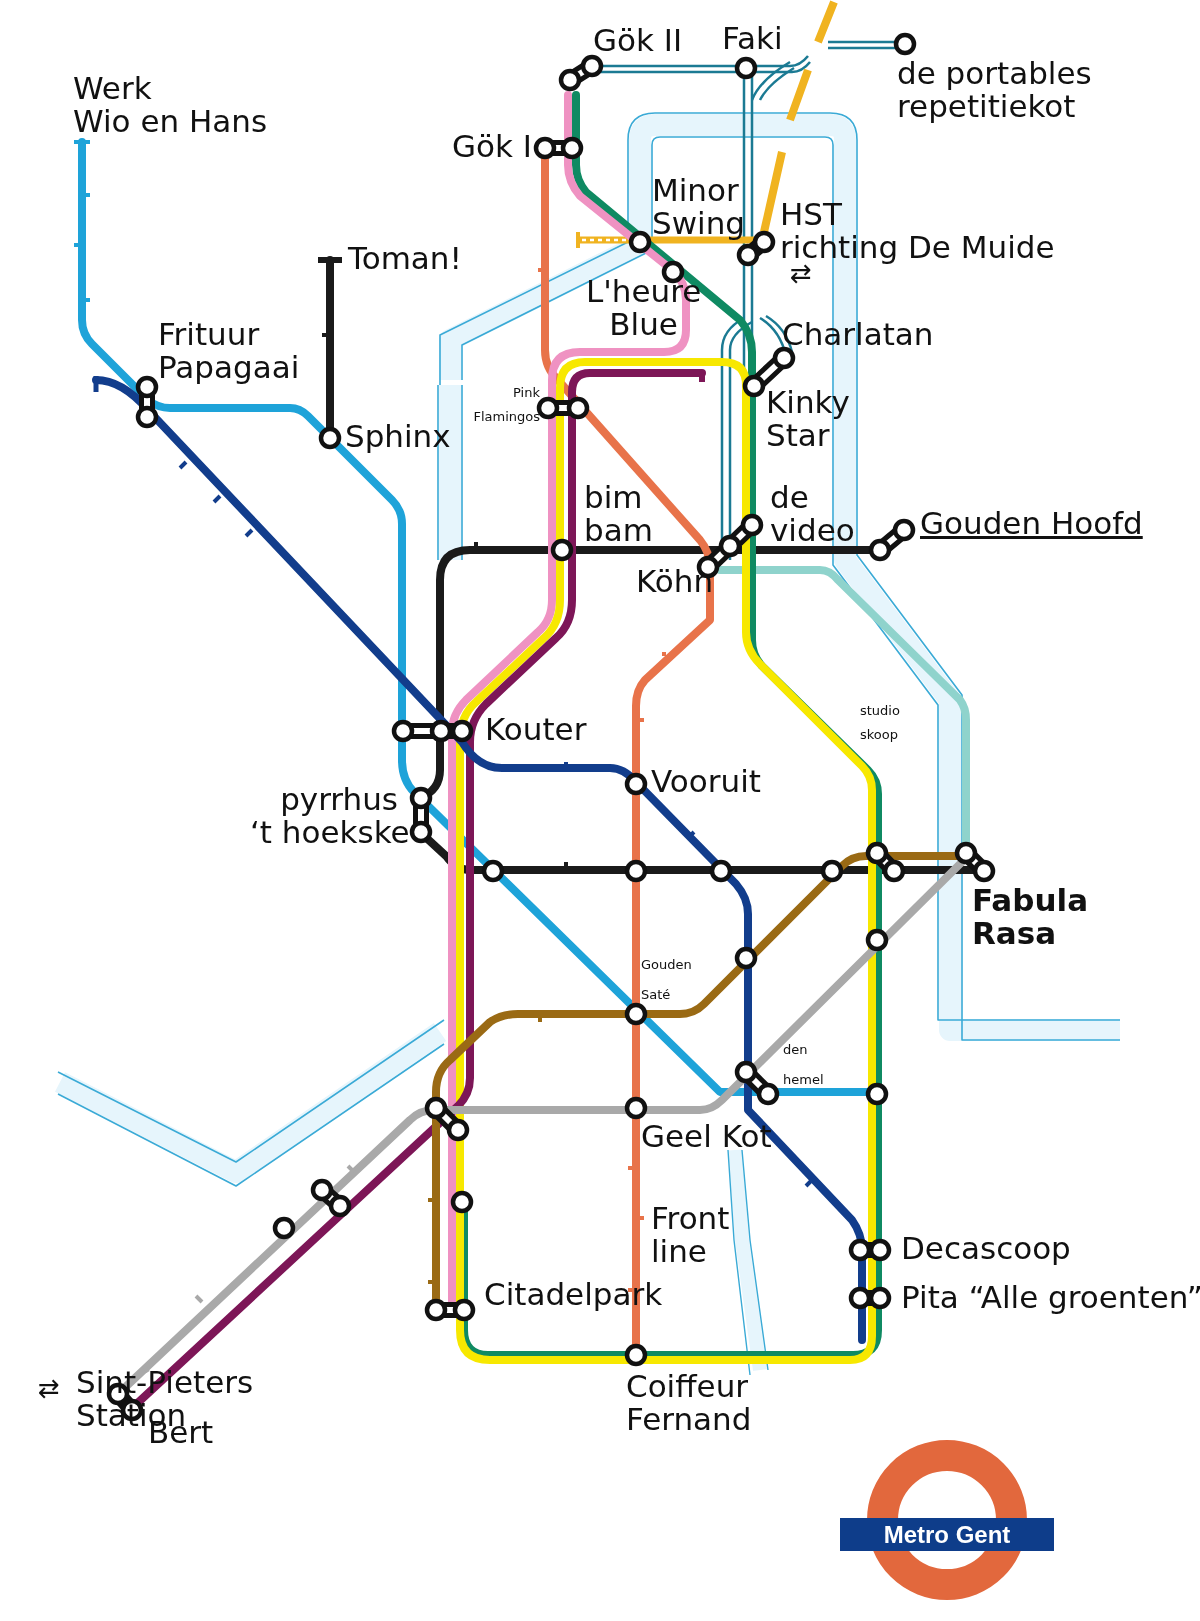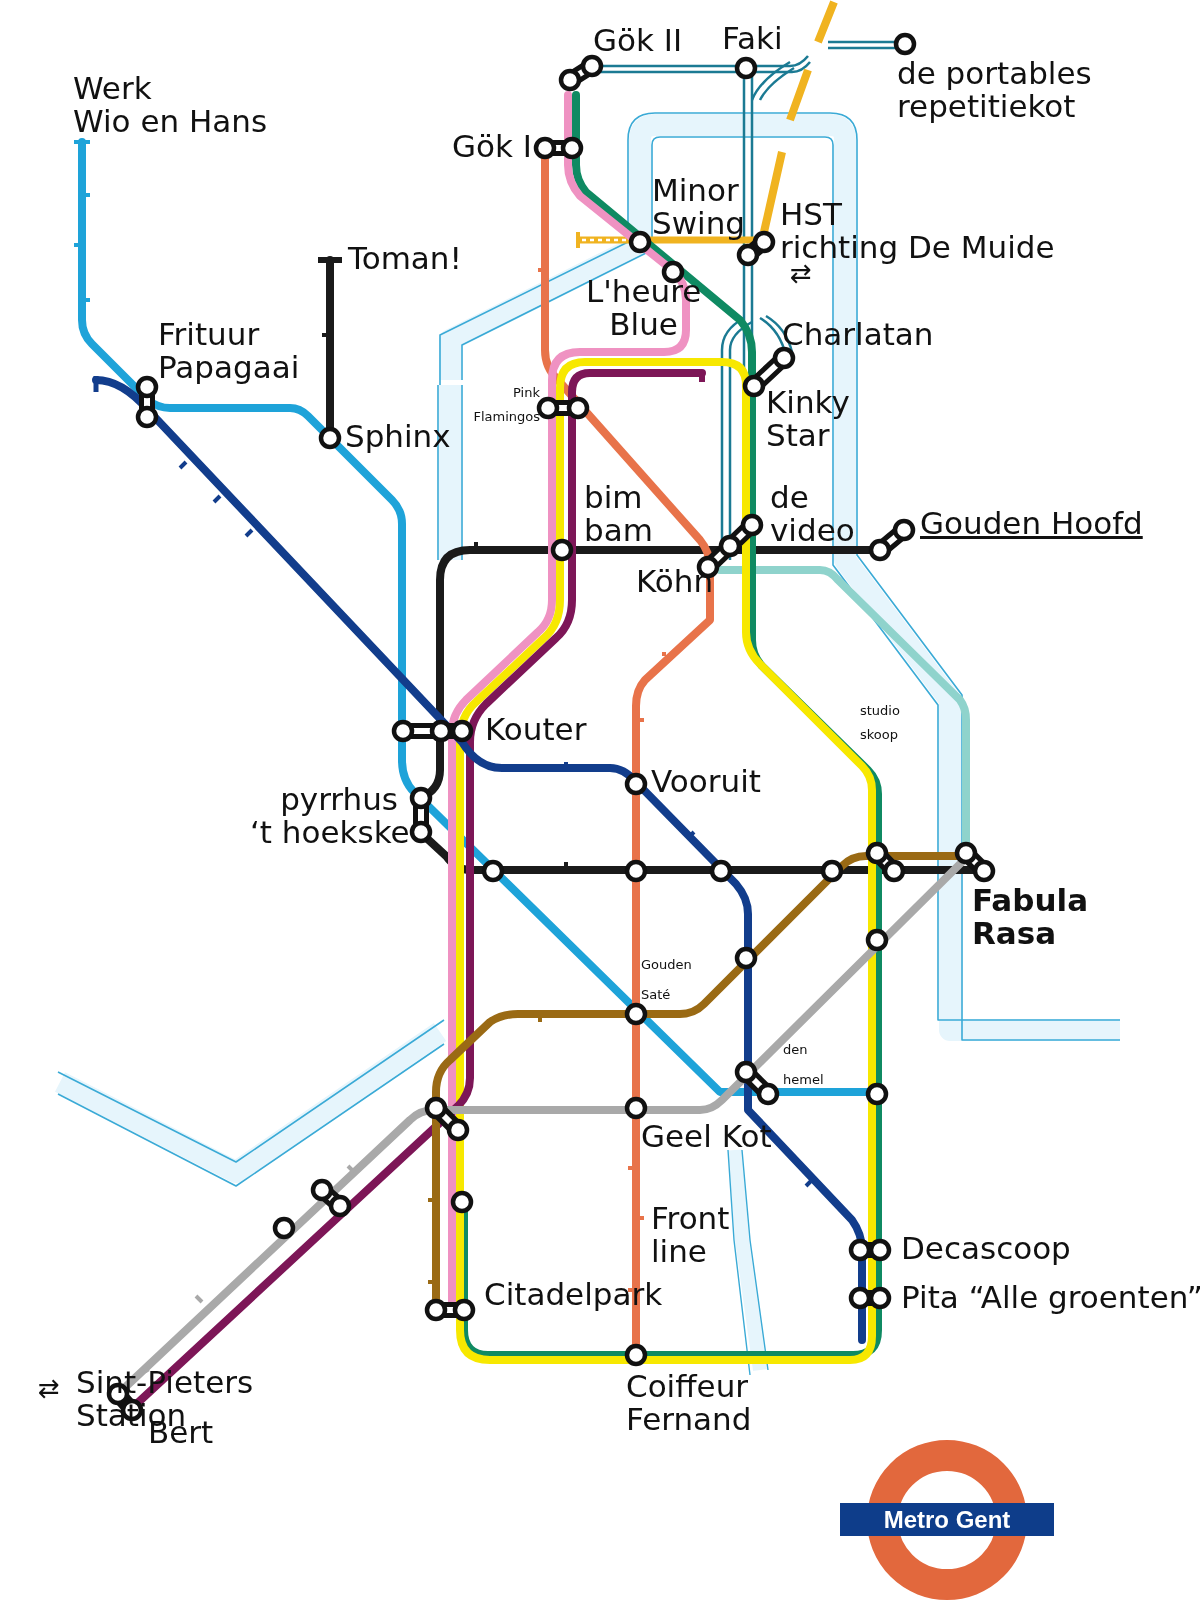--- a/index.html
+++ b/index.html
@@ -5,21 +5,21 @@
   html, body { margin:0; padding:0; background:#ffffff; }
   body { width:1200px; height:1621px; position:relative; overflow:hidden;
          font-family:"DejaVu Sans", "Liberation Sans", sans-serif; }
   #map { position:absolute; left:0; top:0; width:1200px; height:1621px; }
   .lbl { position:absolute; color:#111; font-size:31px; line-height:33px; white-space:pre; }
   .lbl.sm { font-size:13px; line-height:24px; }
   .lbl.right { text-align:right; }
   .logo { position:absolute; left:867px; top:1440px; width:160px; height:160px; }
   .ring { position:absolute; left:0; top:0; width:160px; height:160px; border-radius:50%;
           box-sizing:border-box; border:31px solid var(--ring); }
-  .bar { position:absolute; left:-27px; top:63px; width:214px; height:33px; background:var(--bar);
+  .bar { position:absolute; left:-27px; top:78px; width:214px; height:33px; background:var(--bar);
          color:#fff; font-weight:bold; font-size:24px; line-height:33px; text-align:center;
          font-family:"Liberation Sans", sans-serif; }
   .rail { position:absolute; font-size:26px; color:#111; line-height:26px; }
 </style>
 </head>
 <body>
 
 <svg id="map" viewBox="0 0 1200 1621" xmlns="http://www.w3.org/2000/svg">
   <defs>
     <style>

